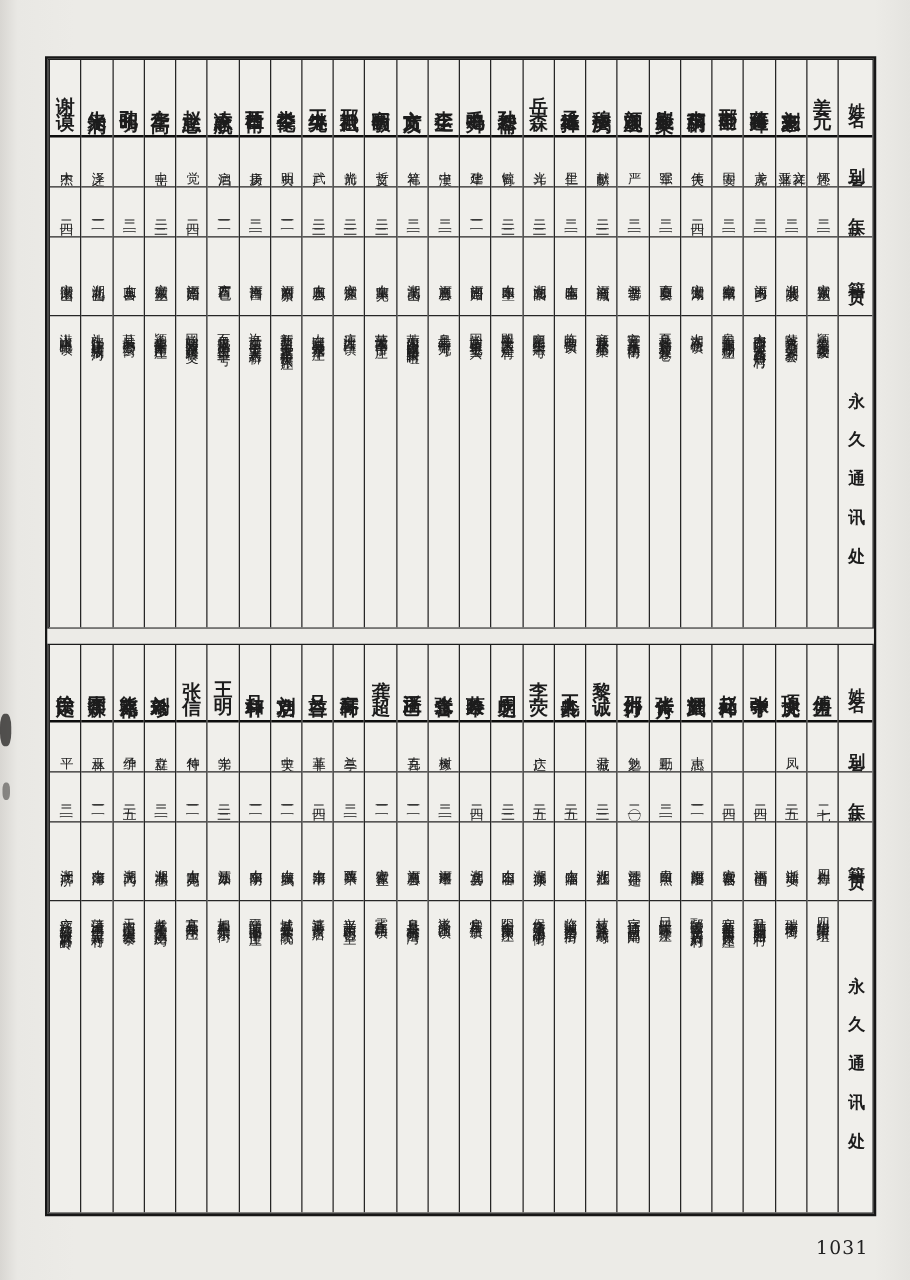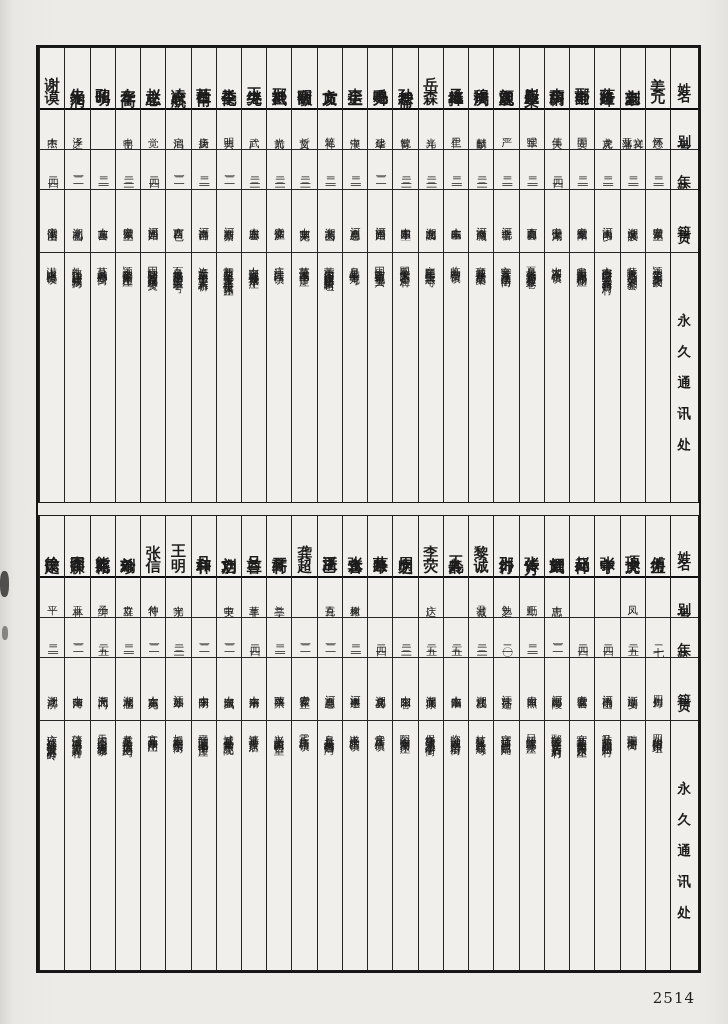--- a/index.html
+++ b/index.html
@@ -1015,13 +1015,13 @@
           </div>
     <div class="cell c-addr">
             <span class="vtext v-addr">广济郑公塔马蚁河麻石岭</span>
           </div>
   </div>
 </div>
   </section>
 
 </div>
 
-<div class="pageno">2514</div>
+<div class="pageno">1031</div>
 
 </body></html>

